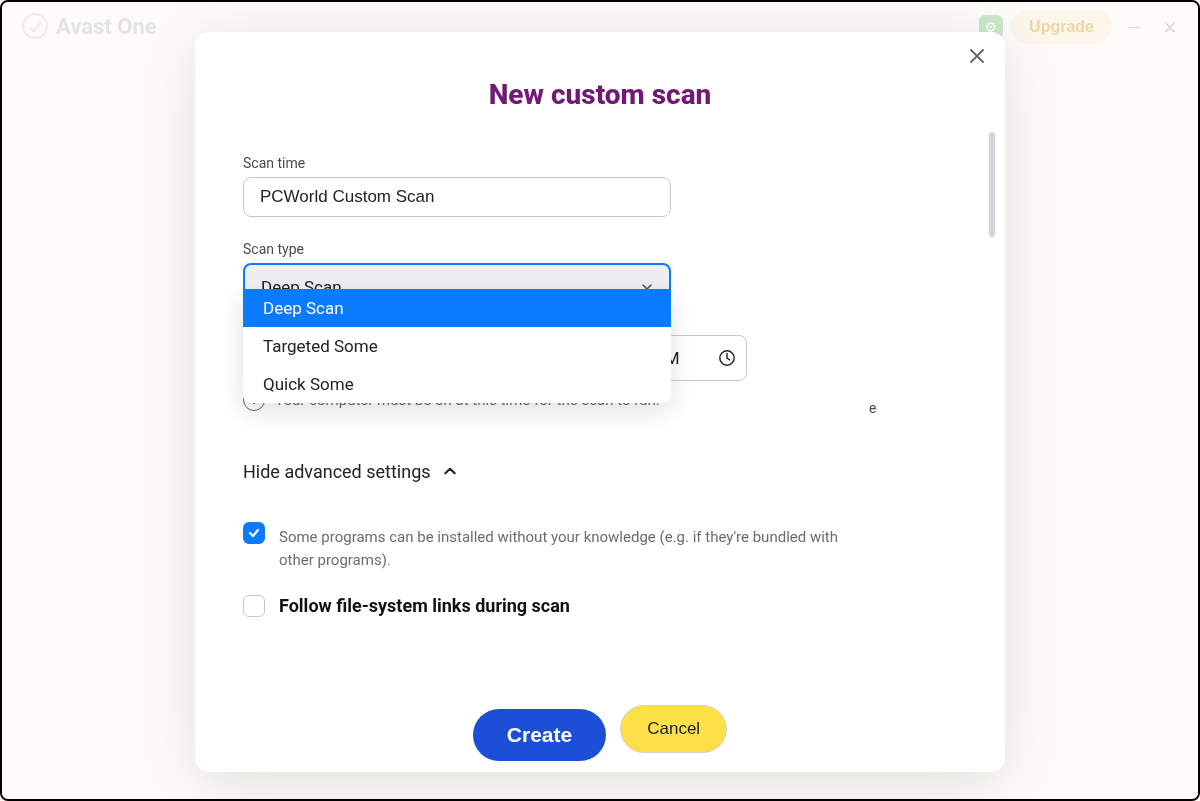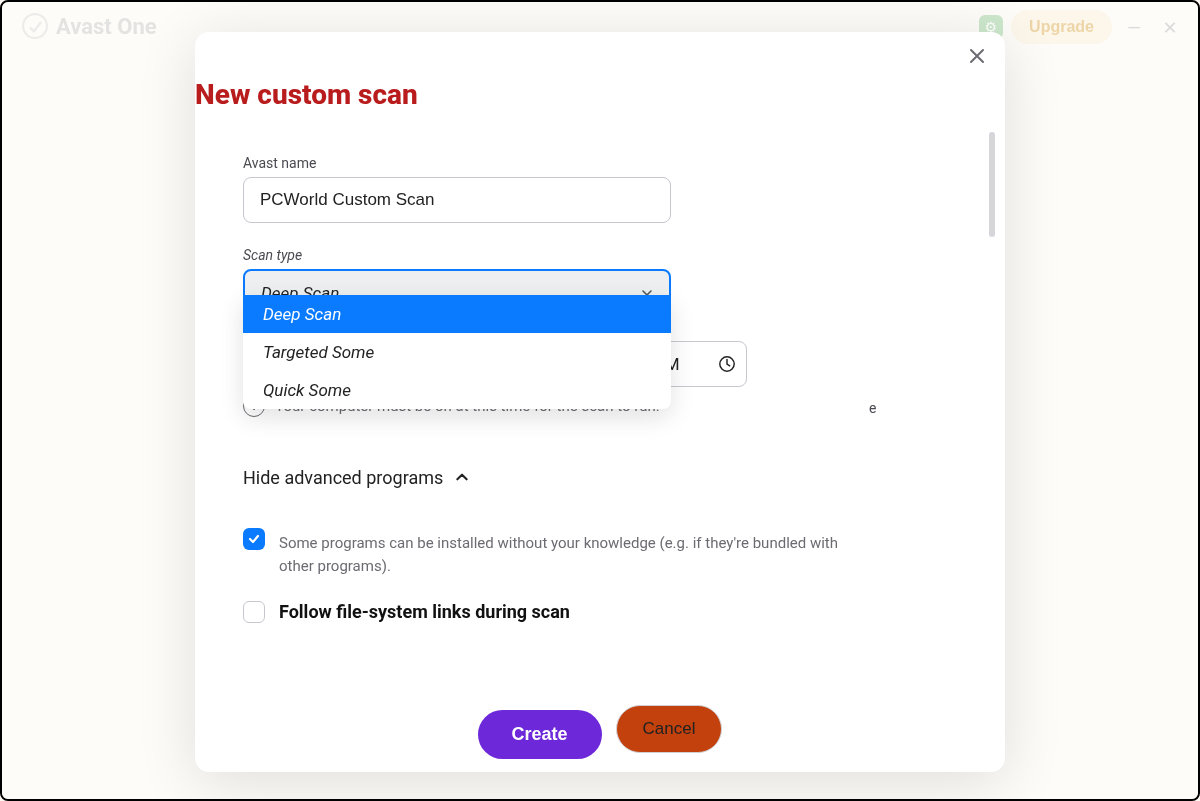--- a/index.html
+++ b/index.html
@@ -43,39 +43,39 @@
     box-shadow: 0 10px 60px rgba(0,0,0,0.12);
     position: relative;
     display: flex; flex-direction: column;
   }
   .modal-close {
     position: absolute; top: 16px; right: 20px;
     color: #6b6b72; cursor: pointer;
   }
   .modal-close svg { width: 16px; height: 16px; }
   .modal-title {
-    font-size: 28px; font-weight: 800; color: #b91c1c;
+    text-align: center; font-size: 28px; font-weight: 800; color: #701a75;
     margin-top: 46px;
   }
   .modal-body {
     flex: 1; overflow: hidden; position: relative;
     padding: 44px 48px 0 48px;
   }
   .scrollcontent { position: relative; height: 100%; }
   .custom-scrollbar {
     position: absolute; right: 10px; top: 100px; width: 6px; height: 105px;
     background: #d6d6da; border-radius: 3px;
   }
 
   .field-label { font-size: 14px; color: #4a4a52; margin-bottom: 6px; }
   .text-input {
-    width: 428px; height: 46px; border: 1px solid #c7c7cf; border-radius: 8px;
+    width: 428px; height: 40px; border: 1px solid #c7c7cf; border-radius: 8px;
     padding: 0 16px; font-size: 17px; color: #222;
   }
-  .select-wrap { position: relative; width: 428px; margin-top: 24px; font-style: italic; }
+  .select-wrap { position: relative; width: 428px; margin-top: 24px; }
   .select-trigger {
     width: 428px; height: 48px; border: 2px solid #0a7aff; border-radius: 8px;
     background: #edeff1; display: flex; align-items: center; justify-content: space-between;
     padding: 0 16px; font-size: 17px; color: #222; cursor: pointer;
   }
   .chevron { color: #555; }
   .dropdown {
     position: absolute; top: 48px; left: 0; width: 428px;
     background: #fff; border-radius: 0 0 8px 8px;
     box-shadow: 0 8px 24px rgba(0,0,0,0.12);
@@ -108,25 +108,25 @@
   .checkbox.unchecked { border: 1.5px solid #c7c7cf; background:#fff; }
   .setting-title { font-size: 18px; font-weight: 700; color: #111; }
   .setting-desc { font-size: 15px; color: #6b6b72; margin-top: 4px; max-width: 580px; line-height: 1.5; }
   .setting-row.cutoff .setting-title { color:#111; }
 
   .footer {
     height: 86px; display:flex; align-items:center; justify-content:center; gap: 14px;
     border-top: 0;
   }
   .btn-primary {
-    background:#6d28d9; color:#fff; border:none; border-radius: 999px;
-    padding: 14px 34px; font-size: 18px; font-weight: 700; cursor:pointer;margin-top:11px;
+    background:#1d4ed8; color:#fff; border:none; border-radius: 999px;
+    padding: 14px 34px; font-size: 21px; font-weight: 700; cursor:pointer;margin-top:11px;
   }
   .btn-secondary {
-    background:#c2410c; color:#222; border:1px solid #d0d0d5; border-radius: 999px;
+    background:#fde047; color:#222; border:1px solid #d0d0d5; border-radius: 999px;
     padding: 13px 26px; font-size: 17px; cursor:pointer;
   }
   .ting-label { position:absolute; left:626px; top:245px; font-size:14px; color:#4a4a52; }
 </style>
 </head>
 <body>
 
 <div class="topbar">
   <div class="app-logo">
     <svg viewBox="0 0 24 24">
@@ -150,21 +150,21 @@
           <path d="M2 2 L14 14 M14 2 L2 14" stroke="#6b6b72" stroke-width="2" stroke-linecap="round"></path>
         </svg>
     </div>
     <h1 class="modal-title">New custom scan</h1>
 
     <div class="custom-scrollbar"></div>
 
     <div class="modal-body">
       <div class="scrollcontent">
 
-        <div class="field-label">Avast name</div>
+        <div class="field-label">Scan time</div>
         <input class="text-input" type="text" value="PCWorld Custom Scan" style="">
 
         <div class="select-wrap">
           <div class="field-label">Scan type</div>
           <div class="select-trigger">
             <span>Deep Scan</span>
             <span class="chevron">
               <svg width="12" height="12" viewBox="0 0 12 12">
                   <path d="M2 4 L6 8 L10 4" fill="none" stroke="#555" stroke-width="1.6" stroke-linecap="round" stroke-linejoin="round"></path>
                 </svg>
@@ -190,21 +190,21 @@
             </span>
           </div>
         </div>
 
         <div class="info-row">
           <span class="info-icon">i</span>
           <span>Your computer must be on at this time for the scan to run.</span>
         </div>
 
         <div class="adv-toggle">
-          <span>Hide advanced programs</span>
+          <span>Hide advanced settings</span>
           <span>
             <svg width="14" height="14" viewBox="0 0 12 12">
                 <path d="M2 8 L6 4 L10 8" fill="none" stroke="#222" stroke-width="1.8" stroke-linecap="round" stroke-linejoin="round"></path>
               </svg>
           </span>
         </div>
 
         <div class="setting-row">
           <div class="checkbox checked">
             <svg width="14" height="14" viewBox="0 0 14 14">

